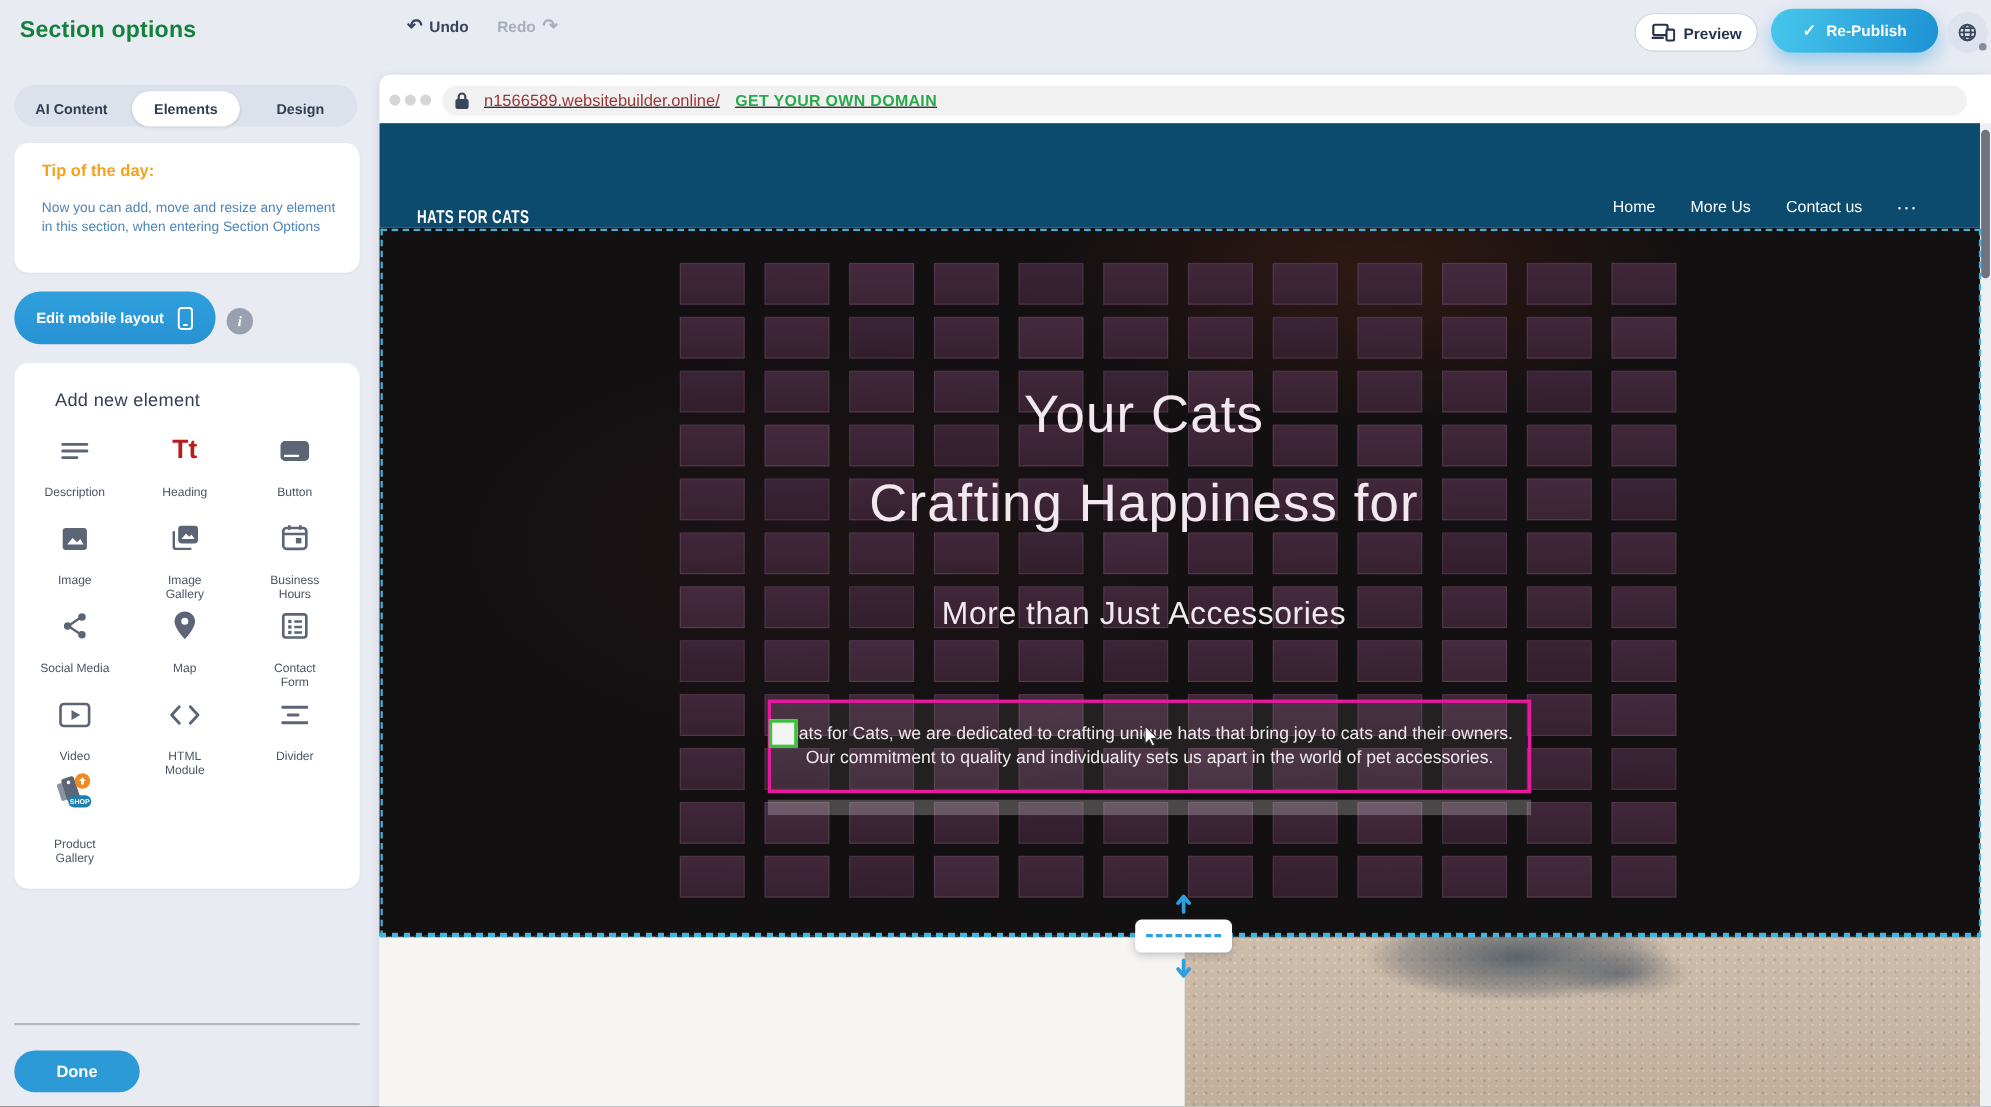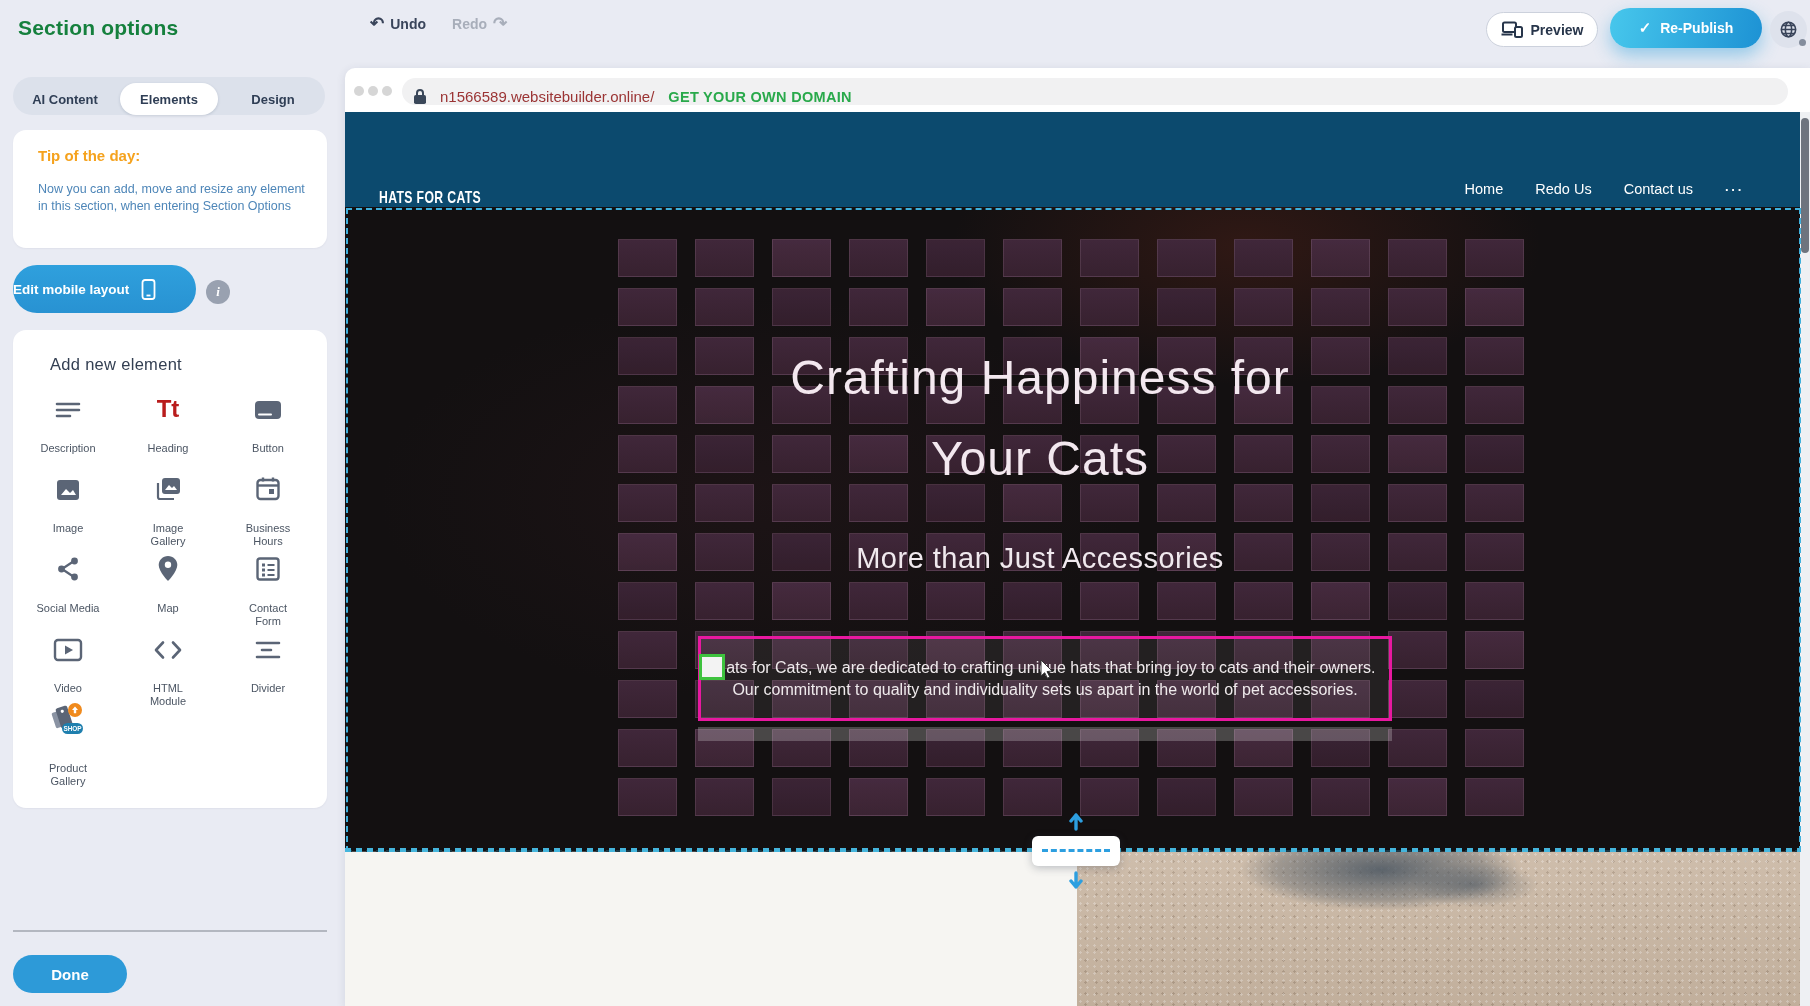--- a/index.html
+++ b/index.html
@@ -34,42 +34,42 @@
   #tabs{left:13px;top:77px;width:312px;height:38px;border-radius:19px;background:#dce1eb;
     display:flex;align-items:flex-end;}
   .tab{flex:1;height:32px;margin:0 3px;display:flex;align-items:center;justify-content:center;
     font-size:13px;font-weight:700;color:#2f3e55;border-radius:16px;cursor:pointer;}
   .tab.active{background:#fff;box-shadow:0 1px 3px rgba(40,60,90,.18);}
   .card{background:#fff;border-radius:13px;box-shadow:0 1px 2px rgba(60,70,100,.06);}
   #tip-card{left:13px;top:130px;width:314px;height:118px;}
   #tip-title{left:38px;top:147px;font-size:15px;font-weight:700;color:#f5a21d;}
   #tip-body{left:38px;top:181px;width:268px;font-size:12.5px;line-height:17px;color:#4e86b8;white-space:pre-line;}
   #edit-mobile-btn{left:13px;top:265px;width:183px;height:48px;border-radius:24px;
-    background:linear-gradient(180deg,#2fa0dd,#2892d2);display:flex;align-items:center;justify-content:flex-start;
+    background:linear-gradient(180deg,#2fa0dd,#2892d2);display:flex;align-items:center;justify-content:center;
     gap:12px;color:#fff;font-size:13.5px;font-weight:700;cursor:pointer;}
   #info-btn{left:206px;top:280px;width:24px;height:24px;border-radius:50%;background:#99a1b0;color:#fff;
     display:flex;align-items:center;justify-content:center;font-size:13px;font-weight:700;cursor:pointer;
     font-family:"Liberation Serif",serif;font-style:italic;}
   #add-card{left:13px;top:330px;width:314px;height:478px;}
   #add-title{left:50px;top:355px;font-size:16.5px;color:#333f52;letter-spacing:.3px;}
   #element-grid{left:18px;top:388px;width:300px;display:grid;grid-template-columns:repeat(3,100px);grid-auto-rows:80px;justify-items:center;}
   .el-item{display:flex;flex-direction:column;align-items:center;width:96px;cursor:pointer;}
   .el-ico{height:34px;display:flex;align-items:flex-end;justify-content:center;color:#5b6576;}
   .el-label{margin-top:20px;font-size:11px;line-height:13px;color:#4b5563;text-align:center;white-space:pre-line;}
   .tt{font-size:24px;font-weight:700;color:#b91c1c;line-height:26px;}
   #panel-divider{left:13px;top:930px;width:314px;height:2px;background:#b3b7c0;}
   #done-btn{left:13px;top:955px;width:114px;height:38px;border-radius:19px;background:#2d9ad8;
     display:flex;align-items:center;justify-content:center;color:#fff;font-size:15px;font-weight:700;cursor:pointer;}
 
   
   #browser{left:345px;top:68px;width:1465px;height:938px;background:#fff;border-radius:10px 0 0 0;
     box-shadow:0 2px 10px rgba(50,60,90,.12);}
   .bdot{width:10px;height:10px;border-radius:50%;background:#d6d6d6;top:18px;}
   #url-pill{left:57px;top:10px;width:1386px;height:27px;border-radius:14px;background:#f1f1f2;
-    display:flex;align-items:flex-end;}
+    display:flex;align-items:center;text-decoration:underline;}
   #lock-icon{margin-left:11px;}
   #url-text{margin-left:13px;font-size:15px;color:#9b3434;}
   #domain-cta{margin-left:14px;font-size:14.5px;font-weight:700;color:#29a94b;letter-spacing:.3px;cursor:pointer;}
 
   
   #site-header{left:0;top:44px;width:1455px;height:95px;background:#0c4a6e;}
   #site-logo{left:34px;top:76px;font-size:17px;font-weight:700;color:#fff;
     transform:scaleX(.72);transform-origin:left center;letter-spacing:.5px;white-space:nowrap;}
   #site-nav{right:56px;top:64px;height:26px;display:flex;align-items:center;gap:32px;}
   .nav-item{color:#fff;font-size:14.5px;cursor:pointer;position:relative;}
@@ -355,21 +355,21 @@
       </svg>
     </span>
     <span id="url-text">n1566589.websitebuilder.online/</span>
     <span id="domain-cta">GET YOUR OWN DOMAIN</span>
   </div>
 
   <div class="abs" id="site-header">
     <div class="abs" id="site-logo">HATS FOR CATS</div>
     <div class="abs" id="site-nav">
       <span class="nav-item active">Home</span>
-      <span class="nav-item">Redo Us</span>
+      <span class="nav-item">More Us</span>
       <span class="nav-item">Contact us</span>
       <span class="nav-item nav-more">···</span>
     </div>
   </div>
 
   <div class="abs" id="hero">
     <div class="abs" id="tile-grid">
         <div class="tile"></div>
         <div class="tile"></div>
         <div class="tile"></div>
@@ -509,22 +509,22 @@
         <div class="tile"></div>
         <div class="tile"></div>
         <div class="tile"></div>
         <div class="tile"></div>
         <div class="tile"></div>
         <div class="tile"></div>
         <div class="tile"></div>
         <div class="tile"></div>
       </div>
     <div class="abs" id="hero-heading">
+      <div>Your Cats</div>
       <div>Crafting Happiness for</div>
-      <div>Your Cats</div>
     </div>
     <div class="abs" id="hero-subheading">More than Just Accessories</div>
 
     <div class="abs" id="selection-box">
       <div class="abs" id="drag-handle"></div>
       <div class="sel-line">Hats for Cats, we are dedicated to crafting unique hats that bring joy to cats and their owners.</div>
       <div class="sel-line">Our commitment to quality and individuality sets us apart in the world of pet accessories.</div>
     </div>
     <div class="abs" id="element-strip"></div>
 

